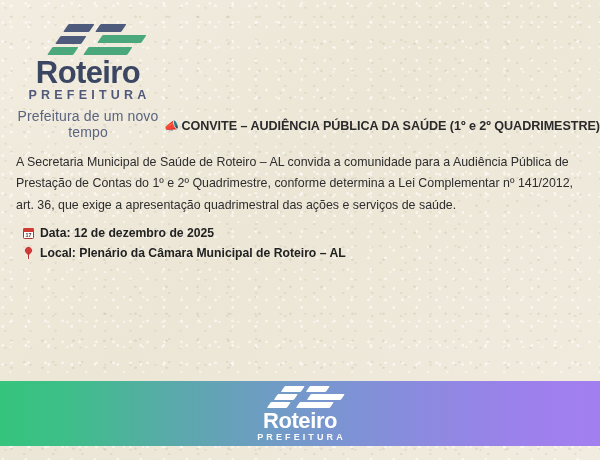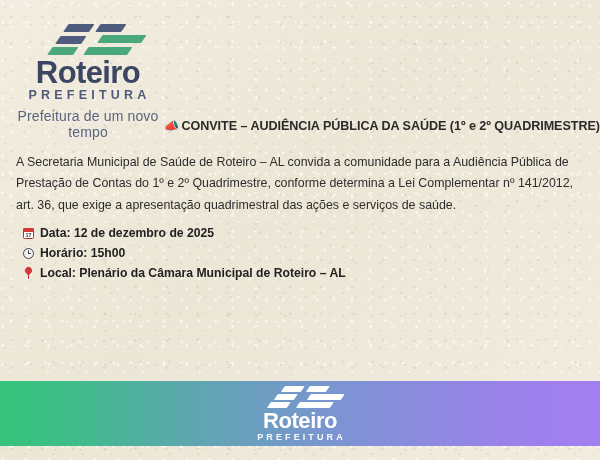--- a/index.html
+++ b/index.html
@@ -342,28 +342,20 @@
       <span class="detail-icon">
         <span class="ico-cal">
             <span>17</span>
           </span>
       </span>
       <span>Data:</span>
       <span>&nbsp;</span>
       <span>12 de dezembro de 2025</span>
     </div>
 
-    <div class="detail-line">
-      <span class="detail-icon">
-        <span class="ico-clock"></span>
-      </span>
-      <span>Horário:</span>
-      <span>&nbsp;</span>
-      <span>15h00</span>
-    </div>
 
     <div class="detail-line">
       <span class="detail-icon">
         <span class="ico-pin"></span>
       </span>
       <span>Local:</span>
       <span>&nbsp;</span>
       <span>Plenário da Câmara Municipal de Roteiro – AL</span>
     </div>
 

